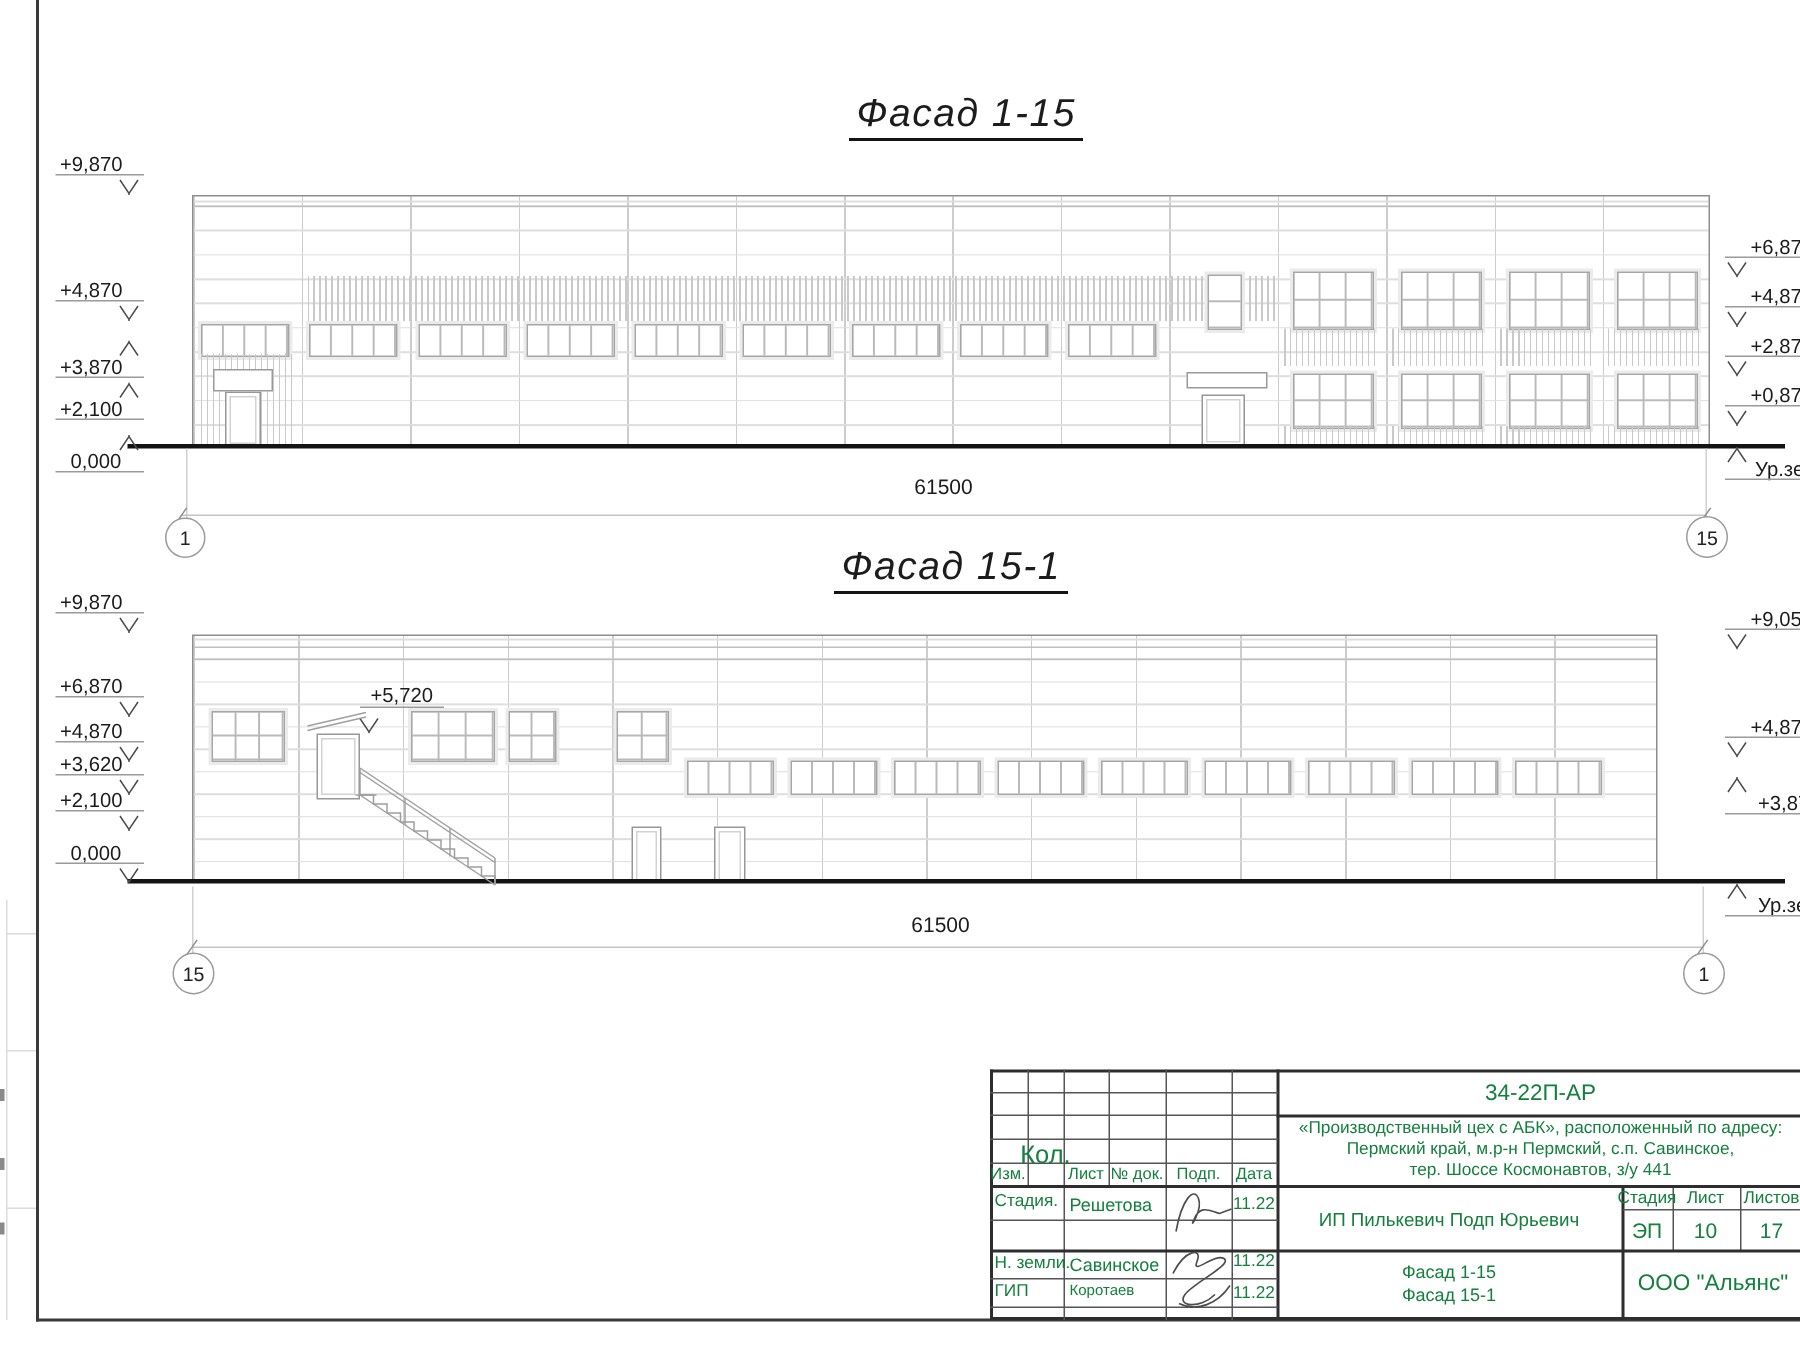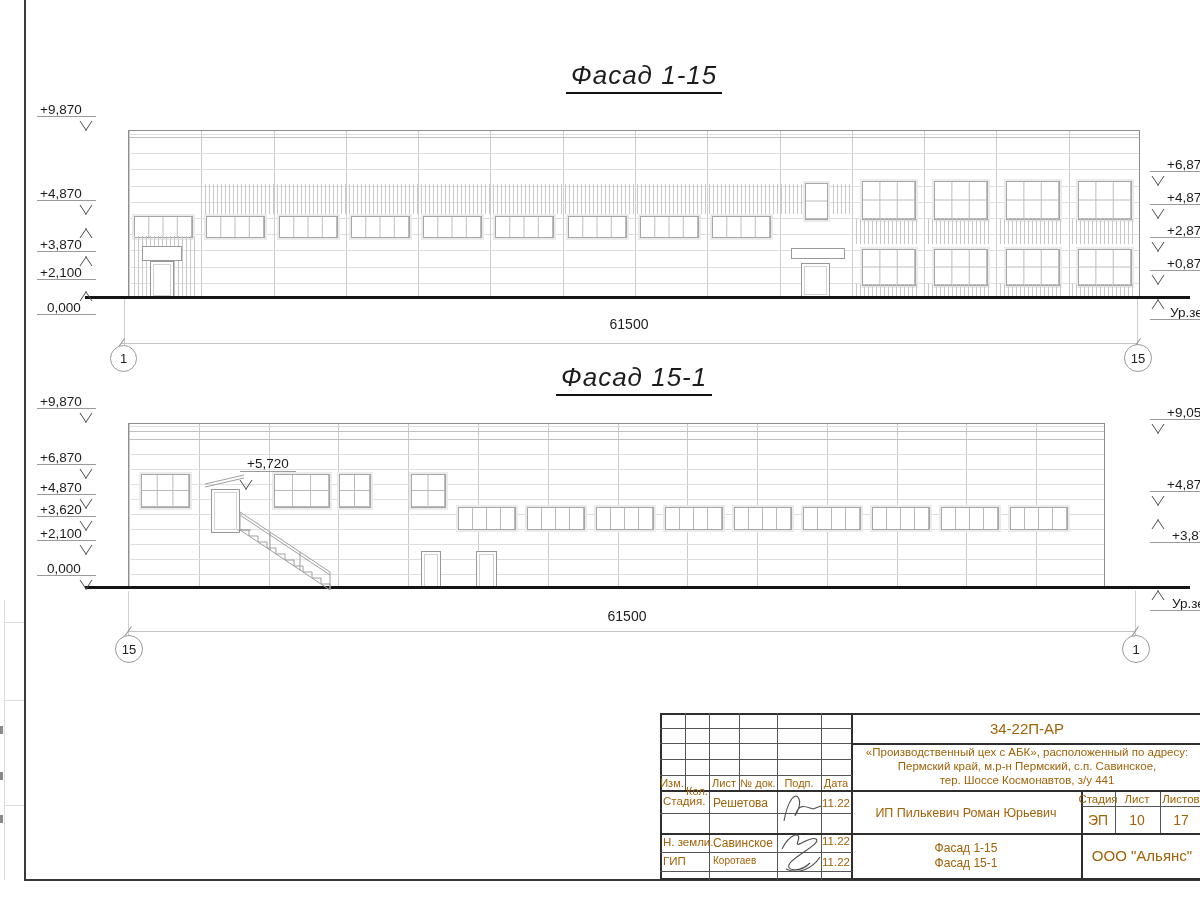--- a/index.html
+++ b/index.html
@@ -30,21 +30,21 @@
                           linear-gradient(180deg,transparent calc(100% - 1px),#b9b9b9 0);
         background-size:50% 100%,100% 50%}
   .r2{background-image:linear-gradient(180deg,transparent calc(100% - 1px),#b9b9b9 0);background-size:100% 50%}
   .hatch{position:absolute;background-image:repeating-linear-gradient(90deg,#c9c9c9 0 1px,transparent 1px 4px)}
   .door{position:absolute;background:#fff;border:1px solid #979797;box-shadow:inset 0 0 0 2px #fff,inset 0 0 0 3px #d2d2d2}
   .ground{position:absolute;height:3px;background:#141414}
   .bubble{position:absolute;border:1px solid #9a9a9a;border-radius:50%;background:#fff;
           display:flex;align-items:center;justify-content:center;font-size:13px;color:#222}
   .tick{position:absolute;width:12px;height:1px;background:#8d8d8d;transform:rotate(-55deg)}
   .tbl{position:absolute;background:#2e2e2e}
-  .tbtxt{position:absolute;white-space:nowrap;color:#a16207}
+  .tbtxt{position:absolute;white-space:nowrap;color:#15803d}
   .cent{transform:translateX(-50%)}
 </style>
 </head>
 <body>
 
 <div class="abs" style="left:24px;top:0;width:2px;height:881px;background:#3a3a3a"></div>
 <div class="abs" style="left:24px;top:879px;width:1176px;height:2px;background:#3a3a3a"></div>
 
 <div class="vl" style="left:4px;top:600px;height:280px;background:#dcdcdc"></div>
 <div class="hl" style="left:4px;top:622px;width:20px;background:#dcdcdc"></div>
@@ -180,21 +180,21 @@
   <div class="tbl" style="left:0;top:77px;width:542px;height:2px"></div>
   <div class="tbl" style="left:0;top:120px;width:542px;height:2px"></div>
   <div class="hl" style="left:422px;top:93px;width:120px;background:#555"></div>
 
   <div class="tbtxt cent" style="left:367px;top:7px;font-size:15px">34-22П-АР</div>
   <div class="tbtxt cent" style="left:367px;top:33px;font-size:11.5px">«Производственный цех с АБК», расположенный по адресу:</div>
   <div class="tbtxt cent" style="left:367px;top:47px;font-size:11.5px">Пермский край, м.р-н Пермский, с.п. Савинское,</div>
   <div class="tbtxt cent" style="left:367px;top:61px;font-size:11.5px">тер. Шоссе Космонавтов, з/у 441</div>
 
   <div class="tbtxt cent" style="left:12px;top:64px;font-size:11px">Изм.</div>
-  <div class="tbtxt cent" style="left:37px;top:72px;font-size:11px">Кол.</div>
+  <div class="tbtxt cent" style="left:37px;top:47px;font-size:17px">Кол.</div>
   <div class="tbtxt cent" style="left:64px;top:64px;font-size:11px">Лист</div>
   <div class="tbtxt cent" style="left:98px;top:64px;font-size:11px">№ док.</div>
   <div class="tbtxt cent" style="left:139px;top:64px;font-size:11px">Подп.</div>
   <div class="tbtxt cent" style="left:176px;top:64px;font-size:11px">Дата</div>
 
   <div class="tbtxt" style="left:3px;top:82px;font-size:11.5px">Стадия.</div>
   <div class="tbtxt" style="left:53px;top:83px;font-size:12px">Решетова</div>
   <div class="tbtxt cent" style="left:176px;top:84px;font-size:11.5px">11.22</div>
   <div class="tbtxt" style="left:3px;top:123px;font-size:11.5px">Н. земли.</div>
   <div class="tbtxt" style="left:53px;top:123px;font-size:12px">Савинское</div>
@@ -203,21 +203,21 @@
   <div class="tbtxt" style="left:53px;top:142px;font-size:10px">Коротаев</div>
   <div class="tbtxt cent" style="left:176px;top:143px;font-size:11.5px">11.22</div>
 
   <svg class="abs" style="left:120px;top:74px" width="44" height="44" viewBox="0 0 44 44">
     <path d="M4 34 C8 12 16 4 19 12 C22 20 12 34 16 26 C20 16 26 20 33 22 L41 19" fill="none" stroke="#4c4c4c" stroke-width="1.1"></path>
   </svg>
   <svg class="abs" style="left:116px;top:116px" width="50" height="48" viewBox="0 0 50 48">
     <path d="M6 20 C14 4 26 2 22 12 C18 22 34 6 40 10 C46 14 20 26 14 34 C8 42 24 44 34 34 M10 40 C22 46 36 40 44 28" fill="none" stroke="#4c4c4c" stroke-width="1.1"></path>
   </svg>
 
-  <div class="tbtxt cent" style="left:306px;top:93px;font-size:12.5px">ИП Пилькевич Роман Юрьевич</div>
+  <div class="tbtxt cent" style="left:306px;top:93px;font-size:12.5px">ИП Пилькевич Подп Юрьевич</div>
   <div class="tbtxt cent" style="left:438px;top:80px;font-size:11.5px">Стадия</div>
   <div class="tbtxt cent" style="left:477px;top:80px;font-size:11.5px">Лист</div>
   <div class="tbtxt cent" style="left:521px;top:80px;font-size:11.5px">Листов</div>
   <div class="tbtxt cent" style="left:438px;top:99px;font-size:14px">ЭП</div>
   <div class="tbtxt cent" style="left:477px;top:99px;font-size:14px">10</div>
   <div class="tbtxt cent" style="left:521px;top:99px;font-size:14px">17</div>
   <div class="tbtxt cent" style="left:306px;top:128px;font-size:12px">Фасад 1-15</div>
   <div class="tbtxt cent" style="left:306px;top:143px;font-size:12px">Фасад 15-1</div>
   <div class="tbtxt cent" style="left:482px;top:134px;font-size:15px">ООО "Альянс"</div>
 </div>

